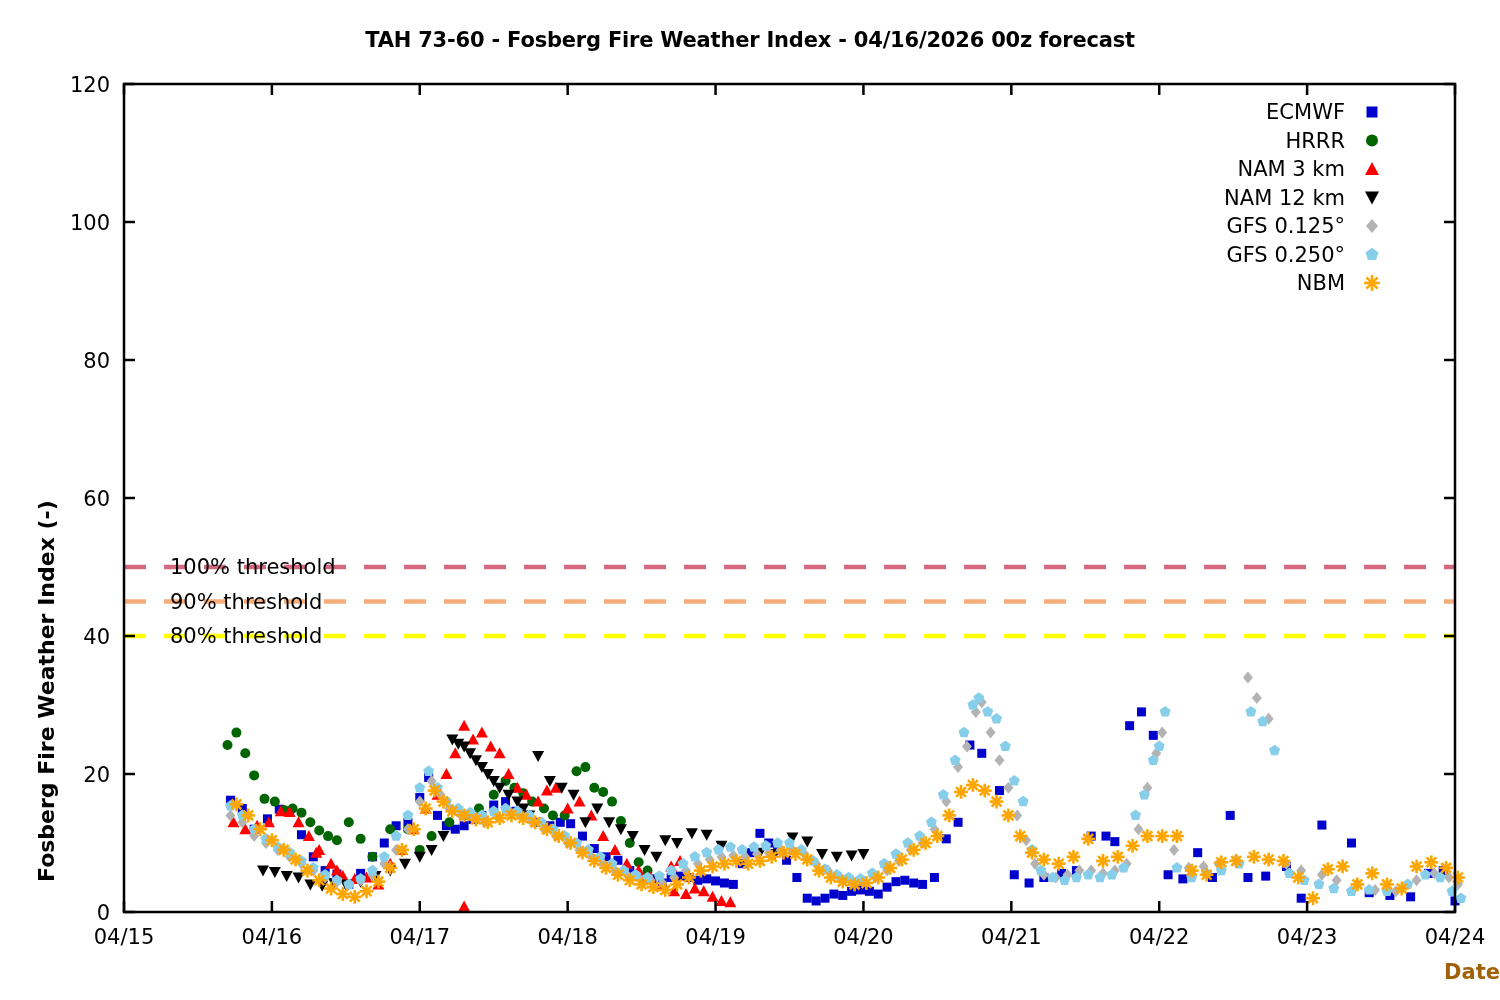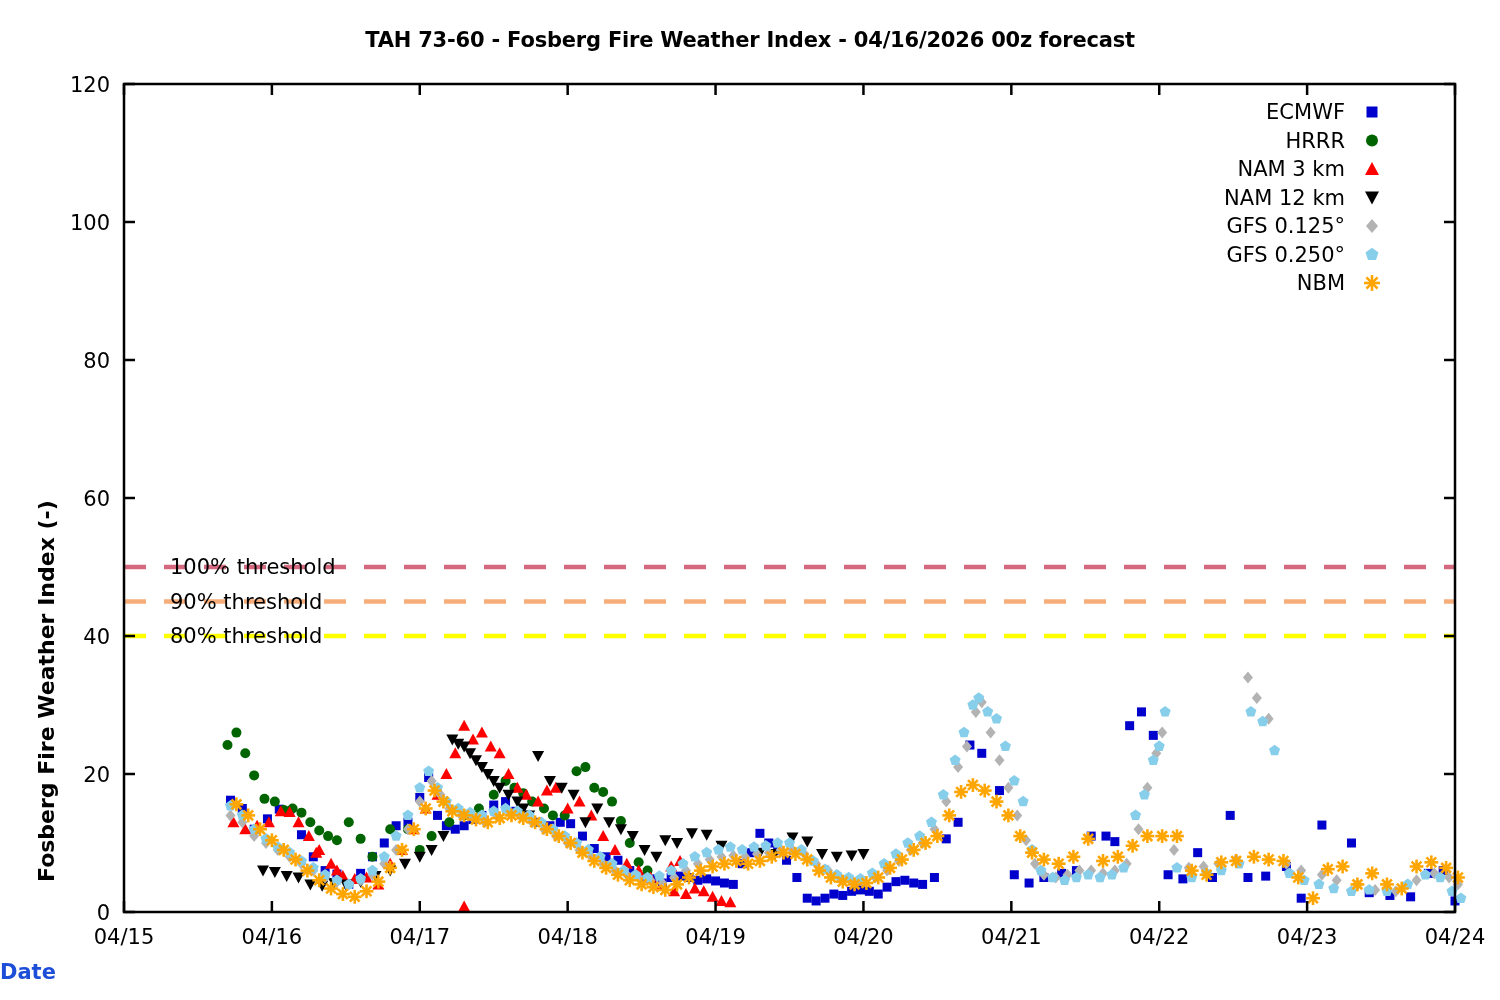--- a/index.html
+++ b/index.html
@@ -10,22 +10,22 @@
     font-family:"DejaVu Sans",sans-serif;font-weight:bold;font-size:21px;color:#000;
     letter-spacing:-0.2px;
   }
   #plotsvg{position:absolute;left:0;top:0;}
   .ylabel{
     position:absolute;
     font-family:"DejaVu Sans",sans-serif;font-weight:bold;font-size:22px;color:#000;
     transform:rotate(-90deg);transform-origin:left top;white-space:nowrap;
   }
   .xlabel{
-    position:absolute;left:0;top:960px;width:1500px;text-align:left;
-    font-family:"DejaVu Sans",sans-serif;font-weight:bold;font-size:21px;color:#1d4ed8;
+    position:absolute;left:0;top:960px;width:1500px;text-align:right;
+    font-family:"DejaVu Sans",sans-serif;font-weight:bold;font-size:21px;color:#a16207;
   }
   .tick-text{font-family:"DejaVu Sans",sans-serif;font-size:21px;fill:#000;}
   .thr-text{font-family:"DejaVu Sans",sans-serif;font-size:21px;fill:#000;}
   .leg-text{font-family:"DejaVu Sans",sans-serif;font-size:21px;fill:#000;}
 </style>
 </head>
 <body>
 
 <div id="stage">
 

